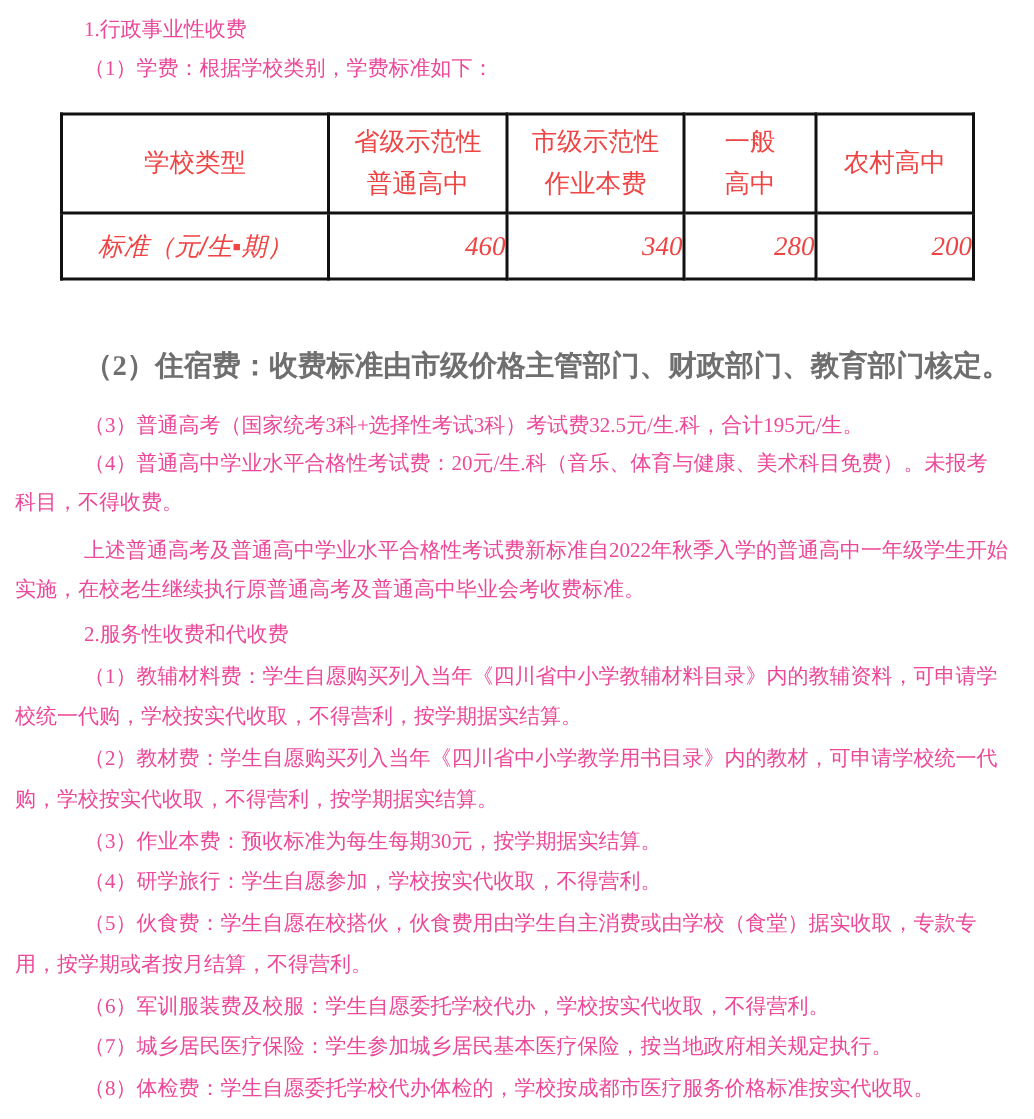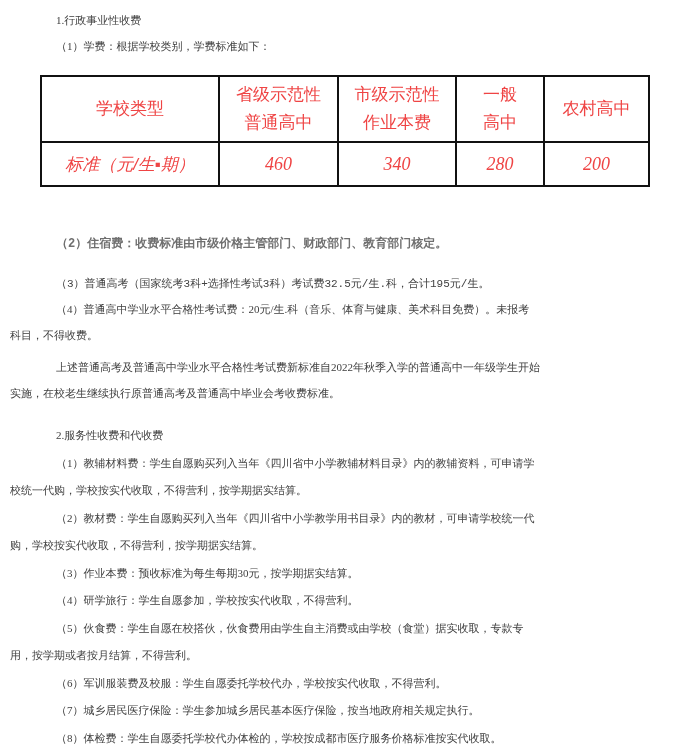--- a/index.html
+++ b/index.html
@@ -11,41 +11,41 @@
     overflow: hidden;
   }
   .doc {
     position: absolute;
     inset: 0;
     padding: 8px 10px 0 10px;
     box-sizing: border-box;
     font-family: "Liberation Serif", serif;
   }
   .ln {
-    font-size: 11px;
+    font-size: 14px;
     line-height: 25.5px;
-    color: #404040;
+    color: #ec4899;
     white-space: nowrap;
   }
   .ln2 {
     line-height: 27.5px;
   }
   .ind {
     text-indent: 46px;
   }
   .housing {
     margin-top: 45px;
-    font-family: Liberation Mono, monospace;
+    font-family: Liberation Serif, serif;
     font-weight: bold;
-    font-size: 12px;
+    font-size: 19px;
     color: #6f6f6f;
   }
-  .gaokao { margin-top: 14px; font-family: Liberation Mono, monospace; }
+  .gaokao { margin-top: 14px; }
   .note1  { margin-top: 7px; }
-  .s2title { margin-top: 16px; }
+  .s2title { margin-top: 4px; }
 
   table.feetable {
     border-collapse: collapse;
     table-layout: fixed;
     width: 608px;
     margin: 16px 0 0 30px;
     font-family: "Liberation Sans", sans-serif;
     color: #ef4444;
   }
   table.feetable th,
@@ -66,20 +66,21 @@
   table.feetable td {
     height: 42px;
     font-size: 17px;
     font-weight: 500;
     font-style: italic;
   }
   table.feetable td.num {
     font-family: "Liberation Serif", serif;
     font-size: 18px;
     font-weight: 400;
+    text-align: right;
   }
 </style>
 </head>
 <body>
 
 <div class="doc">
 
   <div class="ln ind">1.行政事业性收费</div>
   <div class="ln ind">（1）学费：根据学校类别，学费标准如下：</div>
 

